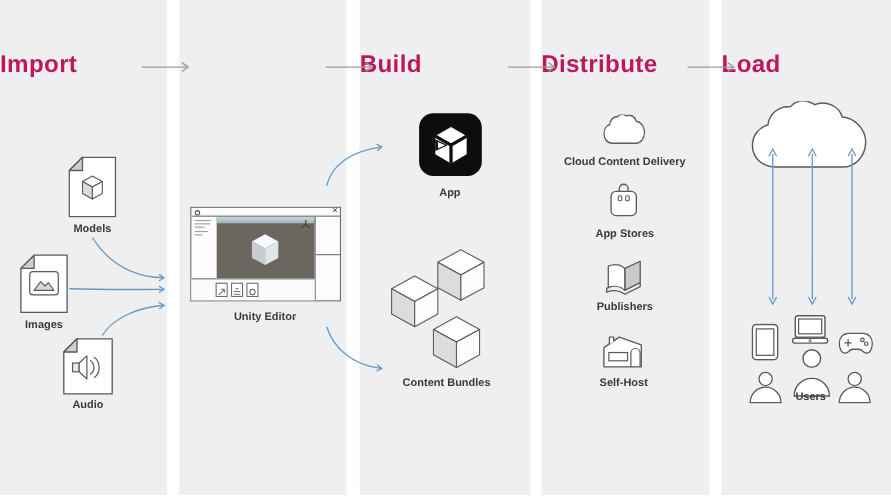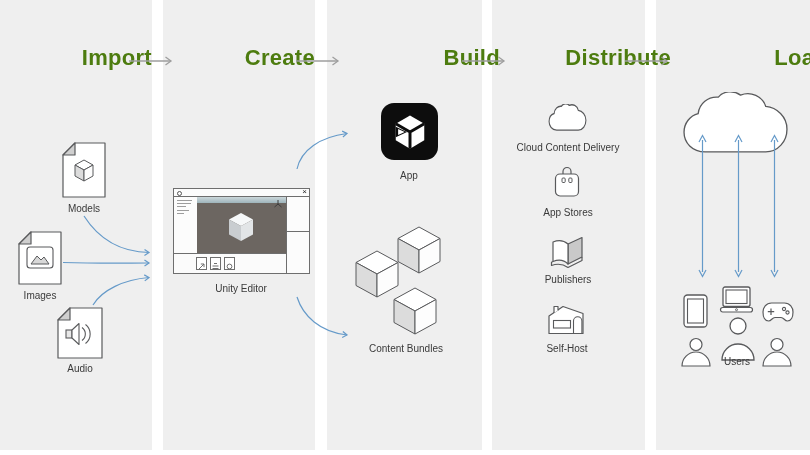--- a/index.html
+++ b/index.html
@@ -1,21 +1,21 @@
 <!DOCTYPE html>
 <html><head>
 <meta charset="utf-8">
 <style>
   html,body{margin:0;padding:0;background:#fff;}
   .stage{position:relative;width:810px;height:455px;background:#fff;overflow:hidden;
          font-family:"Liberation Sans",sans-serif;}
   .col{position:absolute;top:0;height:450px;background:#efefef;}
   .hdr{position:absolute;top:45px;font-weight:bold;font-size:22px;line-height:26px;
-       color:#4d7c0f;text-align:right;letter-spacing:.3px;}
-  .lbl{position:absolute;font-size:10px;font-weight:400;color:#3a3a3a;
+       color:#be185d;text-align:left;letter-spacing:.3px;}
+  .lbl{position:absolute;font-size:10px;font-weight:700;color:#3a3a3a;
        white-space:nowrap;transform:translateX(-50%);}
   .icon{position:absolute;}
   .overlay{position:absolute;left:0;top:0;z-index:6;pointer-events:none;}
   
   .editor{position:absolute;left:173px;top:188px;width:137px;height:86px;background:#fcfcfc;
           border:1px solid #6e6e6e;box-sizing:border-box;z-index:2;}
   .ed-title{position:absolute;left:0;right:0;top:0;height:7px;border-bottom:1px solid #6e6e6e;}
   .ed-dot{position:absolute;left:3px;top:1.5px;width:3px;height:3px;border:1px solid #555;
           border-radius:50%;}
   .ed-close{position:absolute;right:2px;top:-1px;font-size:8px;line-height:8px;color:#222;}
@@ -39,21 +39,20 @@
 
 <div class="stage">
 
   <div class="col" style="left:0;width:152px"></div>
   <div class="col" style="left:163px;width:152px"></div>
   <div class="col" style="left:327px;width:155px"></div>
   <div class="col" style="left:492px;width:153px"></div>
   <div class="col" style="left:656px;width:154px"></div>
 
   <div class="hdr" style="left:0;width:152px">Import</div>
-  <div class="hdr" style="left:163px;width:152px">Create</div>
   <div class="hdr" style="left:327px;width:173px">Build</div>
   <div class="hdr" style="left:492px;width:179px">Distribute</div>
   <div class="hdr" style="left:656px;width:172px">Load</div>
 
   <div class="icon" style="left:62px;top:142px">
     <svg width="44" height="56" viewBox="0 0 44 56">
       <path d="M13,1 H43 V55 H1 V13 Z" fill="#fff" stroke="#595a5c" stroke-width="1.2" stroke-linejoin="round"></path>
       <path d="M13,1 V13 H1 Z" fill="#cfcfcf" stroke="#595a5c" stroke-width="1.2" stroke-linejoin="round"></path>
       <polygon points="22,18 31,23 22,28 13,23" fill="#fff" stroke="#595a5c" stroke-linejoin="round"></polygon>
       <polygon points="13,23 22,28 22,39 13,34" fill="#dcdcdc" stroke="#595a5c" stroke-linejoin="round"></polygon>

